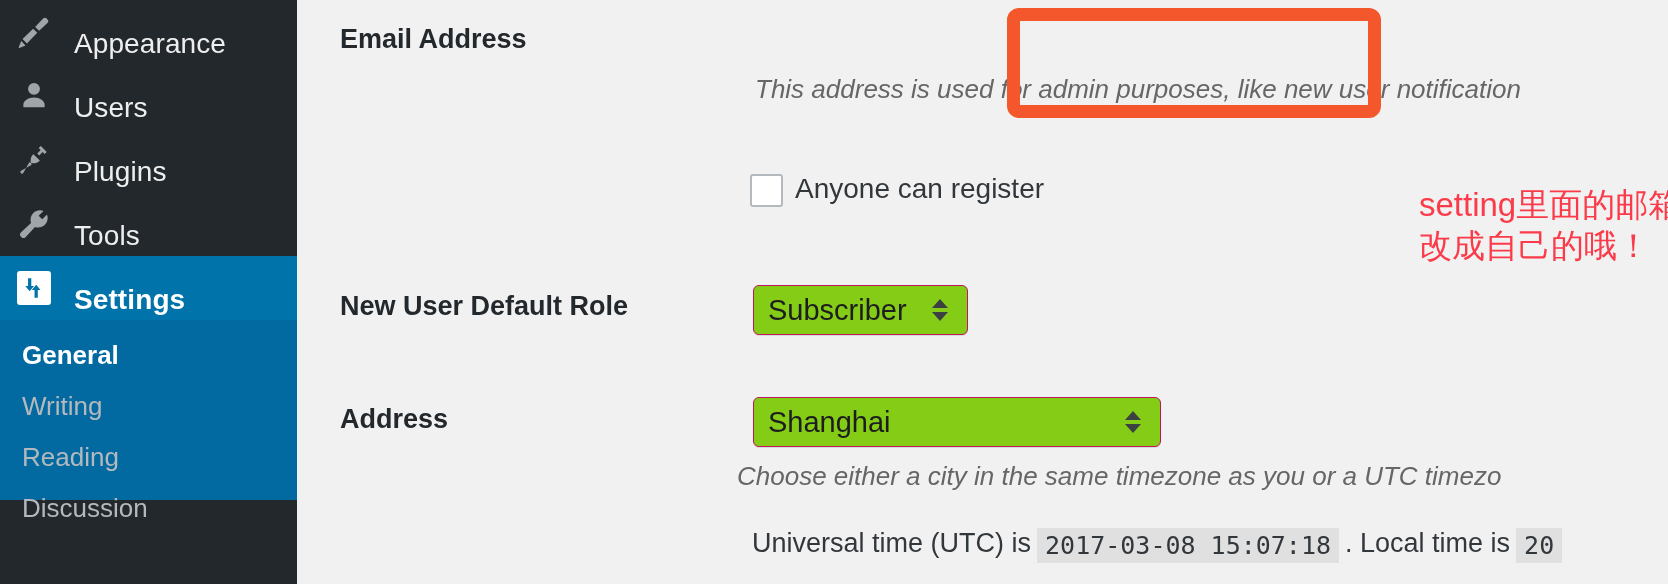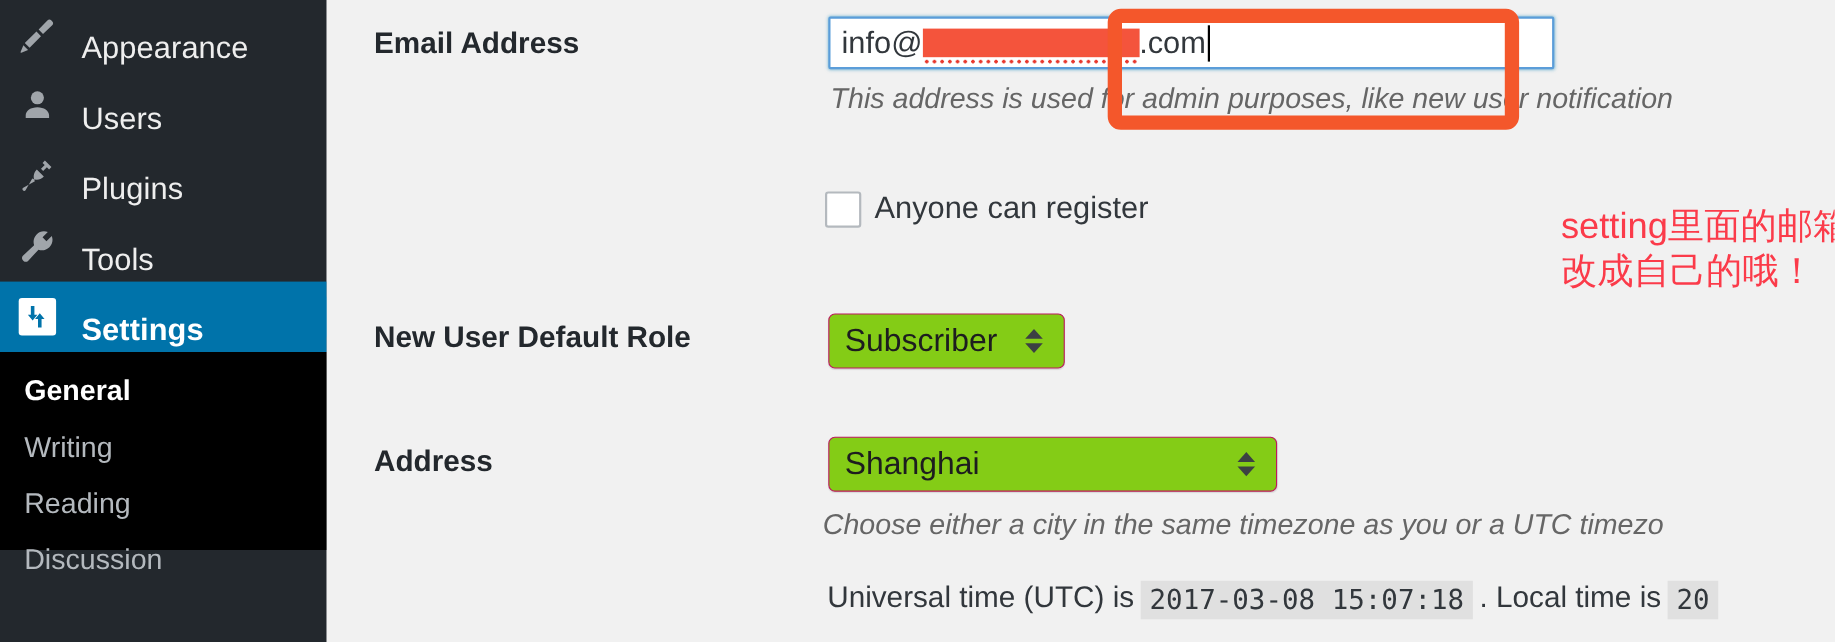--- a/index.html
+++ b/index.html
@@ -56,21 +56,21 @@
     border-left: 19px solid #0073aa;
   }
   .settings-icon-box {
     width: 34px; height: 34px;
     background: #ffffff;
     border-radius: 3px;
     display: flex; align-items: center; justify-content: center;
   }
 
   #submenu {
-    background: #000000;
+    background: #0369a1;
     padding-top: 10px;
     height: 180px;
   }
   .submenu-item {
     height: 51px;
     display: flex;
     align-items: center;
     padding-left: 22px;
     color: #b4b9be;
     font-size: 26px;
@@ -313,28 +313,20 @@
       <div class="submenu-item">
         <span>Discussion</span>
       </div>
     </div>
   </div>
 
   <div id="content">
 
     <div class="form-label" style="left:43px; top:24px;">Email Address</div>
 
-    <div id="email-input">
-      <span id="email-text-pre">info@</span>
-        <span id="email-redaction">
-          <span class="spell-underline"></span>
-        </span>
-        <span>.com</span>
-        <span id="email-caret"></span>
-    </div>
 
     <div class="field-desc" style="left:458px; top:74px;">This address is used for admin purposes, like new user notification</div>
 
     <div id="highlight-box"></div>
 
     <div id="annotation">setting里面的邮箱也别忘了
 改成自己的哦！</div>
 
     <div id="membership-check"></div>
     <div id="membership-label">Anyone can register</div>
@@ -350,21 +342,21 @@
 
     <div class="form-label" style="left:43px; top:404px;">Address</div>
     <div class="mac-select" id="timezone-select">
       <span class="sel-value">Shanghai</span>
       <span class="sel-arrows">
         <span class="tri-up"></span>
           <span class="tri-down"></span>
       </span>
     </div>
 
-    <div class="field-desc" style="left:451px; top:461px;">Choose either a city in the same timezone as you or a UTC timezo</div>
+    <div class="field-desc" style="left:440px; top:461px;">Choose either a city in the same timezone as you or a UTC timezo</div>
 
     <div id="utc-line">
       <span class="txt">Universal time (UTC) is</span>
       <span class="code">2017-03-08 15:07:18</span>
       <span class="txt">. Local time is</span>
       <span class="code">20</span>
     </div>
 
   </div>
 </div>

